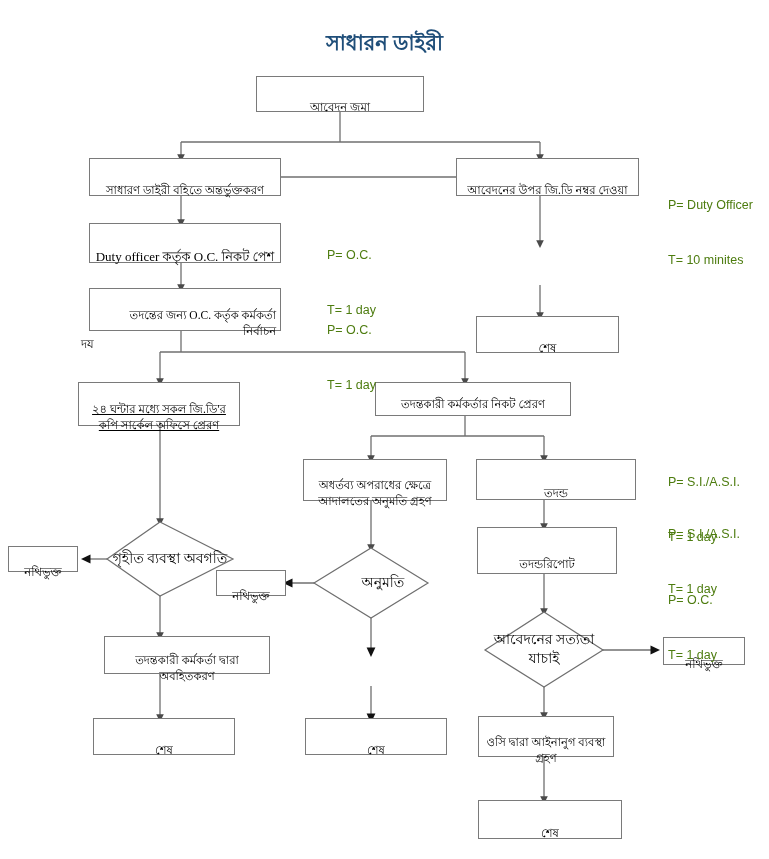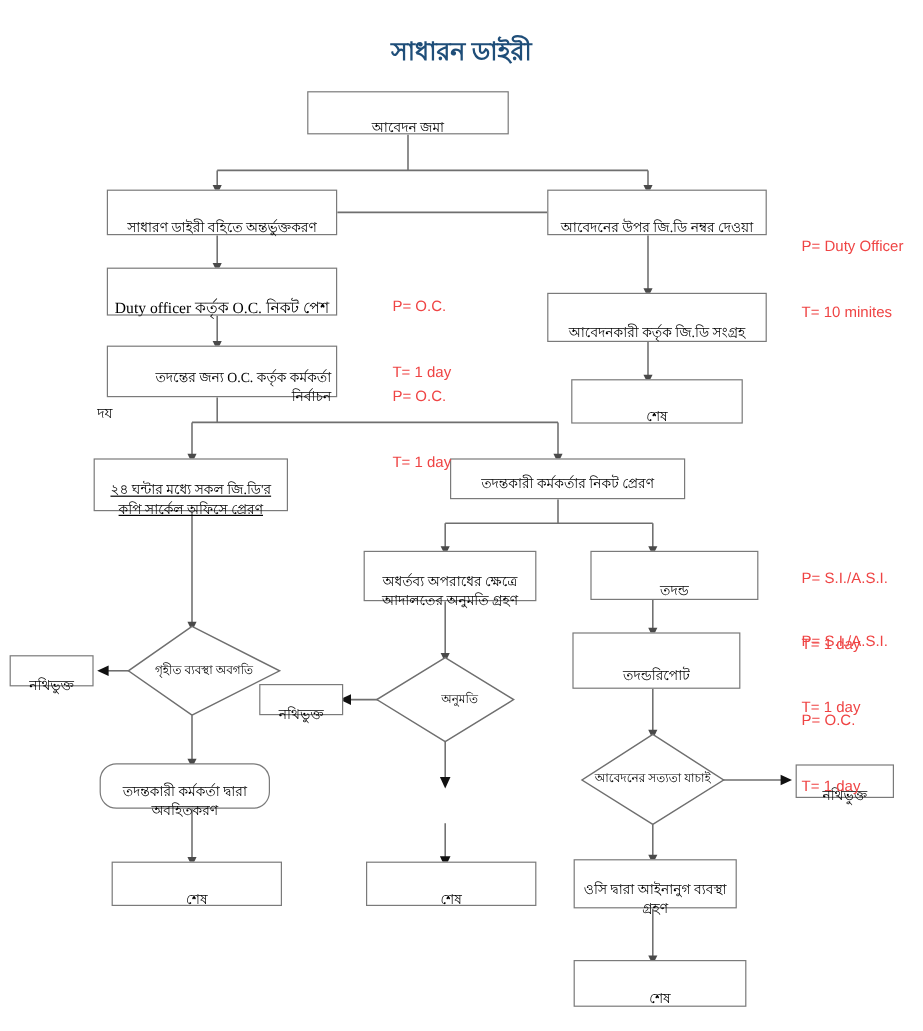--- a/index.html
+++ b/index.html
@@ -56,29 +56,29 @@
     padding: 2px 4px;
   }
   .box span { display: block; width: 100%; margin-top: 28px; }
   .diamond {
     background: transparent;
     border: none;
   }
   .diamond .dtext {
     position: relative;
     z-index: 2;
-    font-size: 10px;
+    font-size: 14px;
     line-height: 1.3;
   }
   .note {
     position: absolute;
     font-family: "Liberation Sans", "DejaVu Sans", sans-serif;
     font-size: 12.5px;
     line-height: 1.45;
-    color: #ef4444;
+    color: #4d7c0f;
     white-space: pre;
   }
   .stray {
     position: absolute;
     font-family: "Liberation Serif", "DejaVu Serif", serif;
     font-size: 11.5px;
     color: #000;
   }
 </style>
 </head>
@@ -165,23 +165,20 @@
   </div>
 
   <div class="node box" style="left:456px; top:158px; width:183px; height:38px;">
     <span>আবেদনের উপর জি.ডি নম্বর দেওয়া</span>
   </div>
 
   <div class="node box" style="left:89px; top:223px; width:192px; height:40px; font-size:13px;">
     <span>Duty officer কর্তৃক O.C. নিকট পেশ</span>
   </div>
 
-  <div class="node box" style="left:456px; top:244px; width:183px; height:41px;">
-    <span>আবেদনকারী কর্তৃক জি.ডি সংগ্রহ</span>
-  </div>
 
   <div class="node box" style="left:89px; top:288px; width:192px; height:43px;text-align:right;">
     <span>তদন্তের জন্য O.C. কর্তৃক কর্মকর্তা নির্বাচন</span>
   </div>
 
   <div class="stray" style="left:81px; top:336px;">দয</div>
 
   <div class="node box" style="left:476px; top:316px; width:143px; height:37px;">
     <span>শেষ</span>
   </div>
@@ -191,21 +188,21 @@
   </div>
 
   <div class="node box" style="left:375px; top:382px; width:196px; height:34px;align-items:flex-end;">
     <span>তদন্তকারী কর্মকর্তার নিকট প্রেরণ</span>
   </div>
 
   <div class="node box" style="left:303px; top:459px; width:144px; height:42px;">
     <span>অধর্তব্য অপরাধের ক্ষেত্রে আদালতের অনুমতি গ্রহণ</span>
   </div>
 
-  <div class="node box" style="left:492px; top:459px; width:140px; height:41px;">
+  <div class="node box" style="left:476px; top:459px; width:160px; height:41px;">
     <span>তদন্ড</span>
   </div>
 
   <div class="node box" style="left:477px; top:527px; width:140px; height:47px;">
     <span>তদন্ডরিপোট</span>
   </div>
 
   <div class="node diamond" style="left:107px; top:522px; width:126px; height:74px;">
     <span class="dtext">গৃহীত ব্যবস্থা অবগতি</span>
   </div>
@@ -223,21 +220,21 @@
   </div>
 
   <div class="node box" style="left:216px; top:570px; width:70px; height:26px;">
     <span>নথিভুক্ত</span>
   </div>
 
   <div class="node box" style="left:663px; top:637px; width:82px; height:28px;">
     <span>নথিভুক্ত</span>
   </div>
 
-  <div class="node box" style="left:83px; top:636px; width:142px; height:38px;border-radius:14px;">
+  <div class="node box" style="left:104px; top:636px; width:166px; height:38px;">
     <span>তদন্তকারী কর্মকর্তা দ্বারা অবহিতকরণ</span>
   </div>
 
   <div class="node box" style="left:478px; top:716px; width:136px; height:41px;">
     <span>ওসি দ্বারা আইনানুগ ব্যবস্থা গ্রহণ</span>
   </div>
 
   <div class="node box" style="left:93px; top:718px; width:142px; height:37px;">
     <span>শেষ</span>
   </div>

